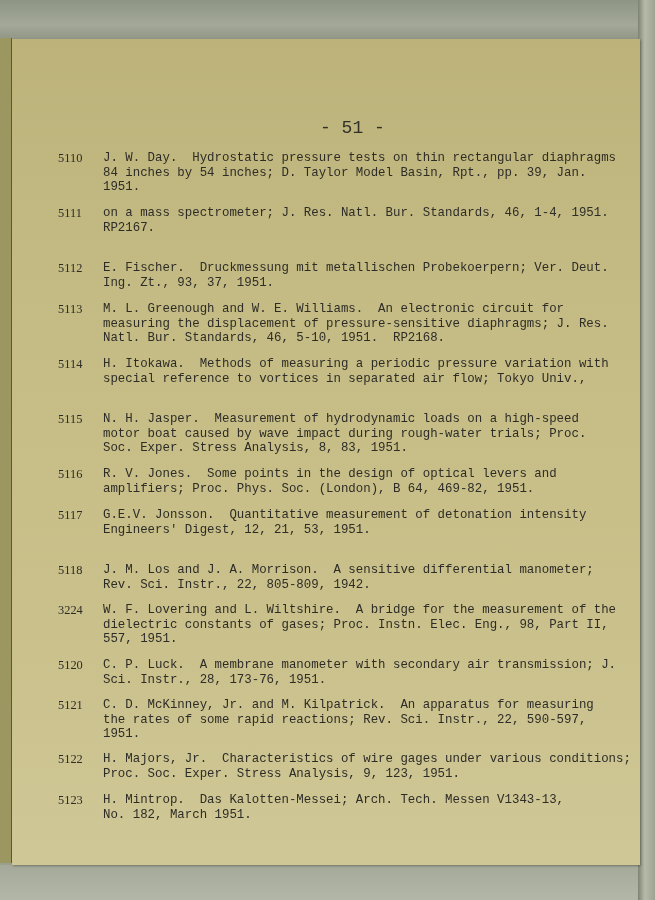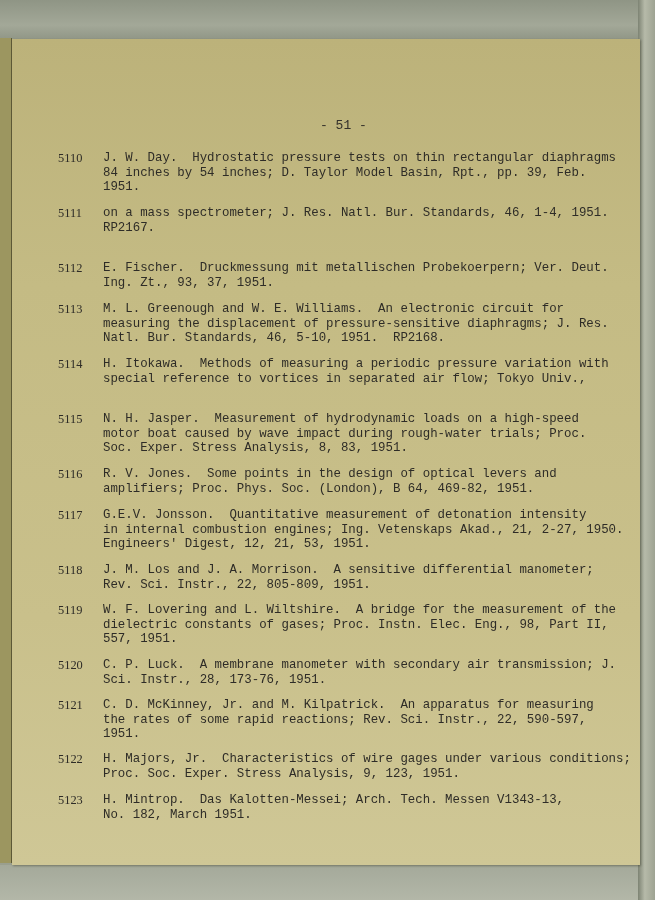--- a/index.html
+++ b/index.html
@@ -23,21 +23,21 @@
     .right-rail {
       position: absolute; left: 638px; top: 0; width: 17px; height: 900px;
       background: linear-gradient(90deg, #7d8373, #b6baa9 40%, #9ea392);
     }
     .page {
       position: absolute; left: 12px; top: 39px; width: 628px; height: 826px;
       background: linear-gradient(180deg, #bcb27a 0%, #c4bb84 30%, #c9c08b 70%, #cfc796 100%);
       box-shadow: 1px 1px 2px rgba(40,40,20,0.4);
     }
     .page-number {
-      position: absolute; left: 308px; top: 79px; font-size: 13px; color: #33302a;
+      position: absolute; left: 308px; top: 79px; font-size: 18px; color: #33302a;
     }
     .entry {
       position: absolute; left: 0; width: 628px;
       font-size: 12.4px; line-height: 14.5px; color: #2e2c27;
     }
     .entry-num {
       position: absolute; left: 46px; top: 0; width: 40px; font-family: Liberation Serif, serif;
     }
     .entry-text {
       position: absolute; left: 91px; top: 0; width: 540px;
@@ -50,21 +50,21 @@
 <div class="backdrop-top"></div>
 <div class="backdrop-bottom"></div>
 <div class="left-strip"></div>
 <div class="right-rail"></div>
 
 <div class="page">
   <div class="page-number">- 51 -</div>
 
   <div class="entry" style="top:112px">
     <div class="entry-num">5110</div>
-    <div class="entry-text"><div>J. W. Day.  Hydrostatic pressure tests on thin rectangular diaphragms</div><div>84 inches by 54 inches; D. Taylor Model Basin, Rpt., pp. 39, Feb.</div><div>1951.</div></div>
+    <div class="entry-text"><div>J. W. Day.  Hydrostatic pressure tests on thin rectangular diaphragms</div><div>84 inches by 54 inches; D. Taylor Model Basin, Rpt., pp. 39, Jan.</div><div>1951.</div></div>
   </div>
 
   <div class="entry" style="top:167px">
     <div class="entry-num">5111</div>
     <div class="entry-text"><div>on a mass spectrometer; J. Res. Natl. Bur. Standards, 46, 1-4, 1951.</div><div>RP2167.</div></div>
   </div>
 
   <div class="entry" style="top:222px">
     <div class="entry-num">5112</div>
     <div class="entry-text"><div>E. Fischer.  Druckmessung mit metallischen Probekoerpern; Ver. Deut.</div><div>Ing. Zt., 93, 37, 1951.</div></div>
@@ -85,30 +85,30 @@
     <div class="entry-text"><div>N. H. Jasper.  Measurement of hydrodynamic loads on a high-speed</div><div>motor boat caused by wave impact during rough-water trials; Proc.</div><div>Soc. Exper. Stress Analysis, 8, 83, 1951.</div></div>
   </div>
 
   <div class="entry" style="top:428px">
     <div class="entry-num">5116</div>
     <div class="entry-text"><div>R. V. Jones.  Some points in the design of optical levers and</div><div>amplifiers; Proc. Phys. Soc. (London), B 64, 469-82, 1951.</div></div>
   </div>
 
   <div class="entry" style="top:469px">
     <div class="entry-num">5117</div>
-    <div class="entry-text"><div>G.E.V. Jonsson.  Quantitative measurement of detonation intensity</div><div>in internal combustion engines; Ing. Vetenskaps Akad., 21, 2-27, 1950.</div><div>Engineers' Digest, 12, 21, 53, 1951.</div></div>
+    <div class="entry-text"><div>G.E.V. Jonsson.  Quantitative measurement of detonation intensity</div><div>Engineers' Digest, 12, 21, 53, 1951.</div></div>
   </div>
 
   <div class="entry" style="top:524px">
     <div class="entry-num">5118</div>
-    <div class="entry-text"><div>J. M. Los and J. A. Morrison.  A sensitive differential manometer;</div><div>Rev. Sci. Instr., 22, 805-809, 1951.</div></div>
+    <div class="entry-text"><div>J. M. Los and J. A. Morrison.  A sensitive differential manometer;</div><div>Rev. Sci. Instr., 22, 805-809, 1942.</div></div>
   </div>
 
   <div class="entry" style="top:564px">
-    <div class="entry-num">5119</div>
+    <div class="entry-num">3224</div>
     <div class="entry-text"><div>W. F. Lovering and L. Wiltshire.  A bridge for the measurement of the</div><div>dielectric constants of gases; Proc. Instn. Elec. Eng., 98, Part II,</div><div>557, 1951.</div></div>
   </div>
 
   <div class="entry" style="top:619px">
     <div class="entry-num">5120</div>
     <div class="entry-text"><div>C. P. Luck.  A membrane manometer with secondary air transmission; J.</div><div>Sci. Instr., 28, 173-76, 1951.</div></div>
   </div>
 
   <div class="entry" style="top:659px">
     <div class="entry-num">5121</div>

